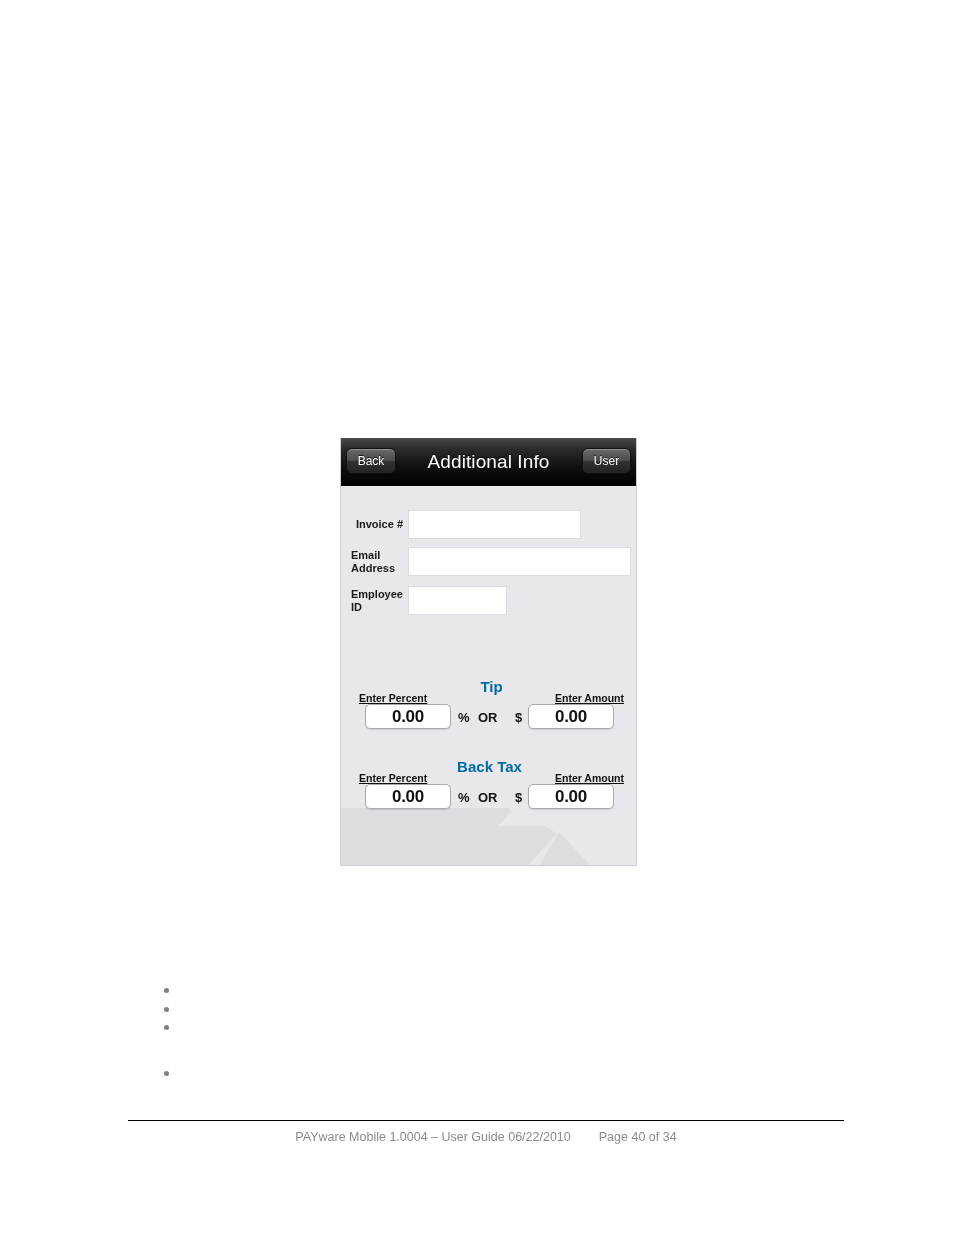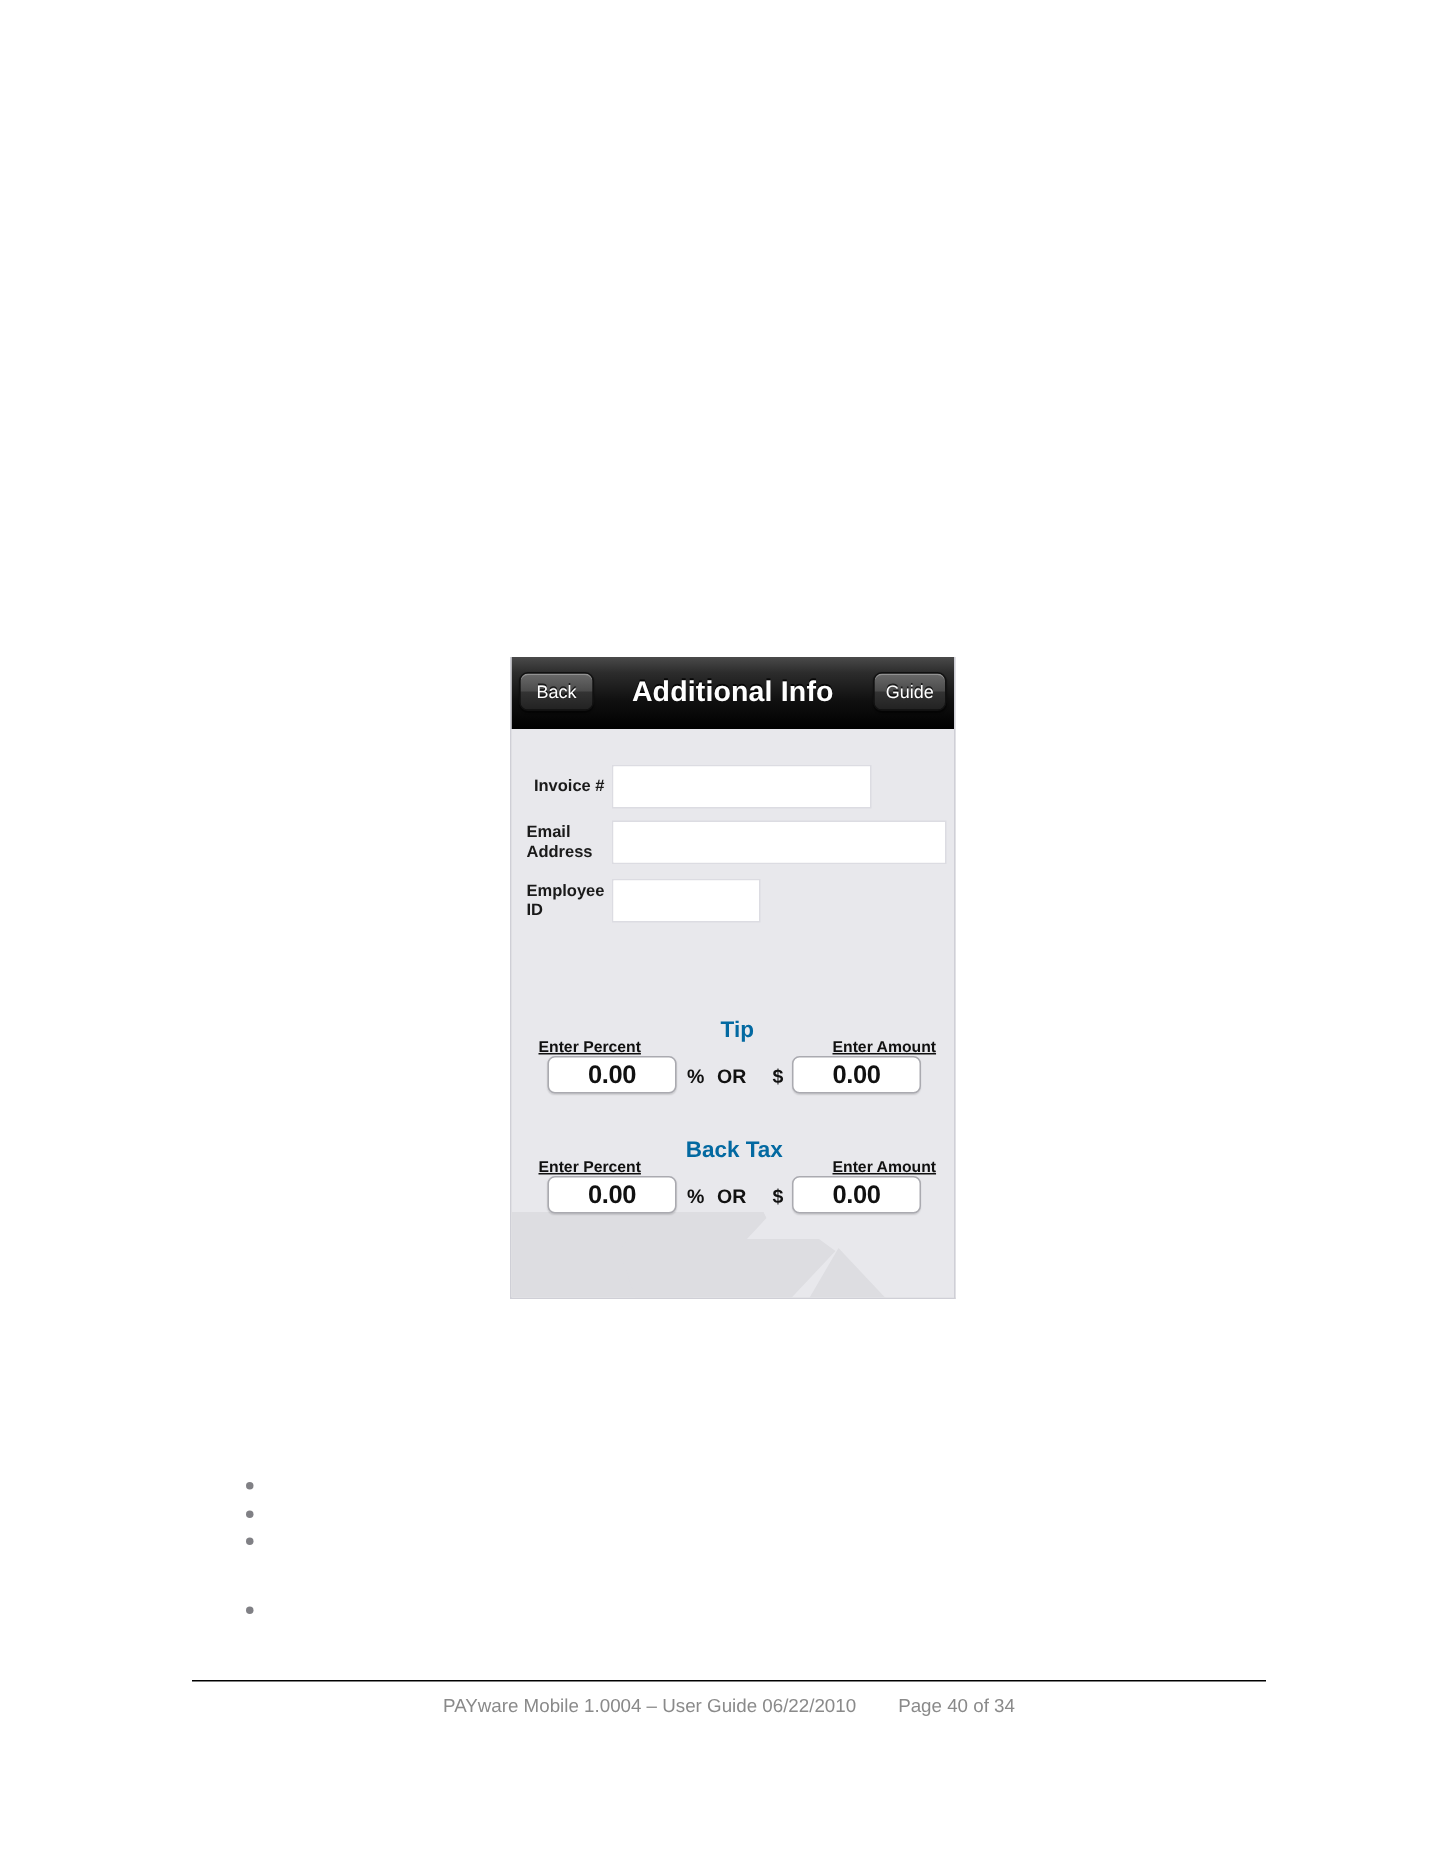--- a/index.html
+++ b/index.html
@@ -36,21 +36,21 @@
     height: 48px;
     background: linear-gradient(to bottom, #4a4a4a 0%, #2c2c2c 22%, #101010 60%, #000000 100%);
     display: flex;
     align-items: center;
     justify-content: center;
     overflow: hidden;
   }
   #title-text {
     color: #ffffff;
     font-size: 19px;
-    font-weight: bold;
+    font-weight: normal;
     letter-spacing: 0.1px;
     text-shadow: 0 -1px 0 rgba(0,0,0,0.8);
     white-space: nowrap;
   }
   .navbtn {
     position: absolute;
     top: 10px;
     height: 26px;
     border-radius: 6px;
     background: linear-gradient(to bottom, #6a6a6a 0%, #4c4c4c 48%, #333333 52%, #222222 100%);
@@ -219,21 +219,21 @@
   }
 </style>
 </head>
 <body>
 
 <div id="phone-shot">
 
   <div id="title-bar">
     <div class="navbtn" id="back-button">Back</div>
     <div id="title-text">Additional Info</div>
-    <div class="navbtn" id="clear-button">Guide</div>
+    <div class="navbtn" id="clear-button">User</div>
   </div>
 
   <div id="form-body">
 
     <svg id="watermark" viewBox="0 0 297 160" preserveAspectRatio="none">
       <path d="M0 18 L0 160 L130 160 L118 148 L60 148 L60 140 L170 22 L168 18 Z" fill="#dddde1"></path>
       <path d="M72 44 L78 36 L205 36 L216 44 L152 112 L160 120 L297 120 L297 160 L118 160 L108 150 Z" fill="#dddde1"></path>
       <path d="M218 42 L297 126 L297 160 L163 160 L155 150 Z" fill="#dddde1"></path>
     </svg>
 

